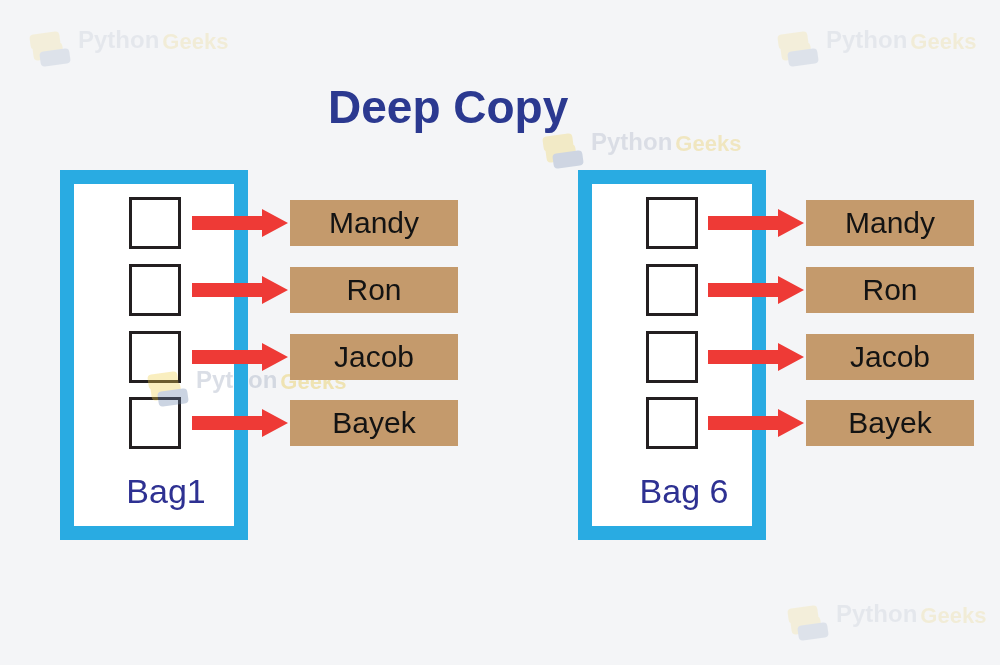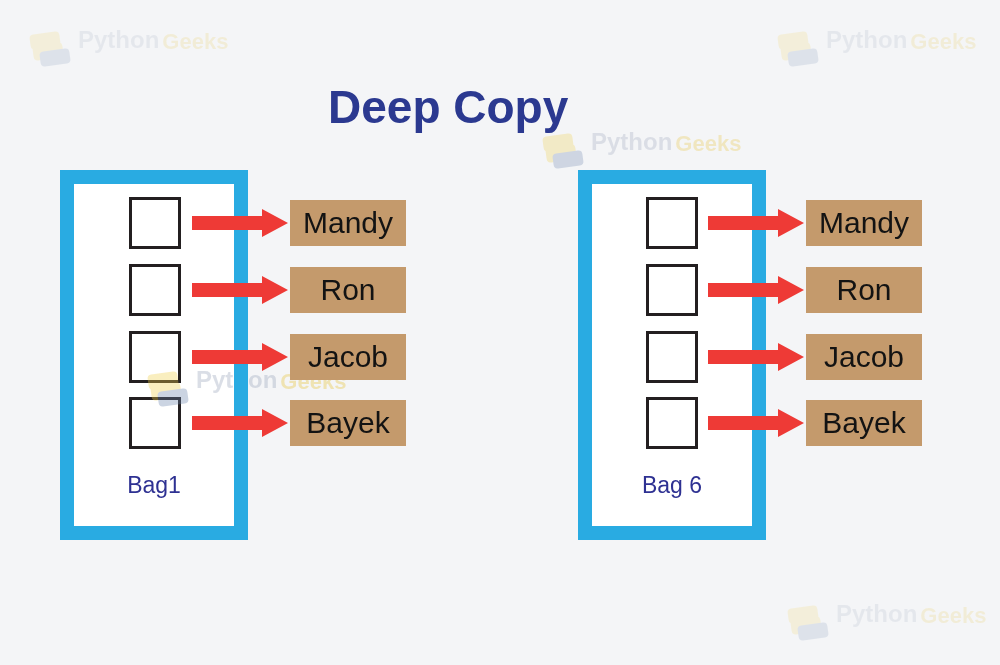--- a/index.html
+++ b/index.html
@@ -58,40 +58,41 @@
     border: 3px solid var(--square-border);
     box-sizing: border-box;
     z-index: 2;
   }
   .pointer-arrow {
     position: absolute;
     z-index: 5;
   }
   .value-box {
     position: absolute;
-    width: 116px; height: 46px;
+    width: 168px; height: 46px;
     background: var(--value-box);
     z-index: 5;
     display: flex;
     align-items: center;
     justify-content: center;
   }
   .value-label {
     font-size: 30px;
     color: var(--value-text);
     line-height: 1;
   }
   .bag-label {
     position: absolute;
     width: 188px;
     text-align: center;
-    font-size: 23px;
+    font-size: 34px;
     color: var(--bag-label-text);
     z-index: 2;
     line-height: 1;
+    padding-left: 12px;
   }
   
   .wm {
     position: absolute;
     display: flex;
     align-items: flex-start;
     gap: 8px;
     z-index: 0;
     pointer-events: none;
   }

